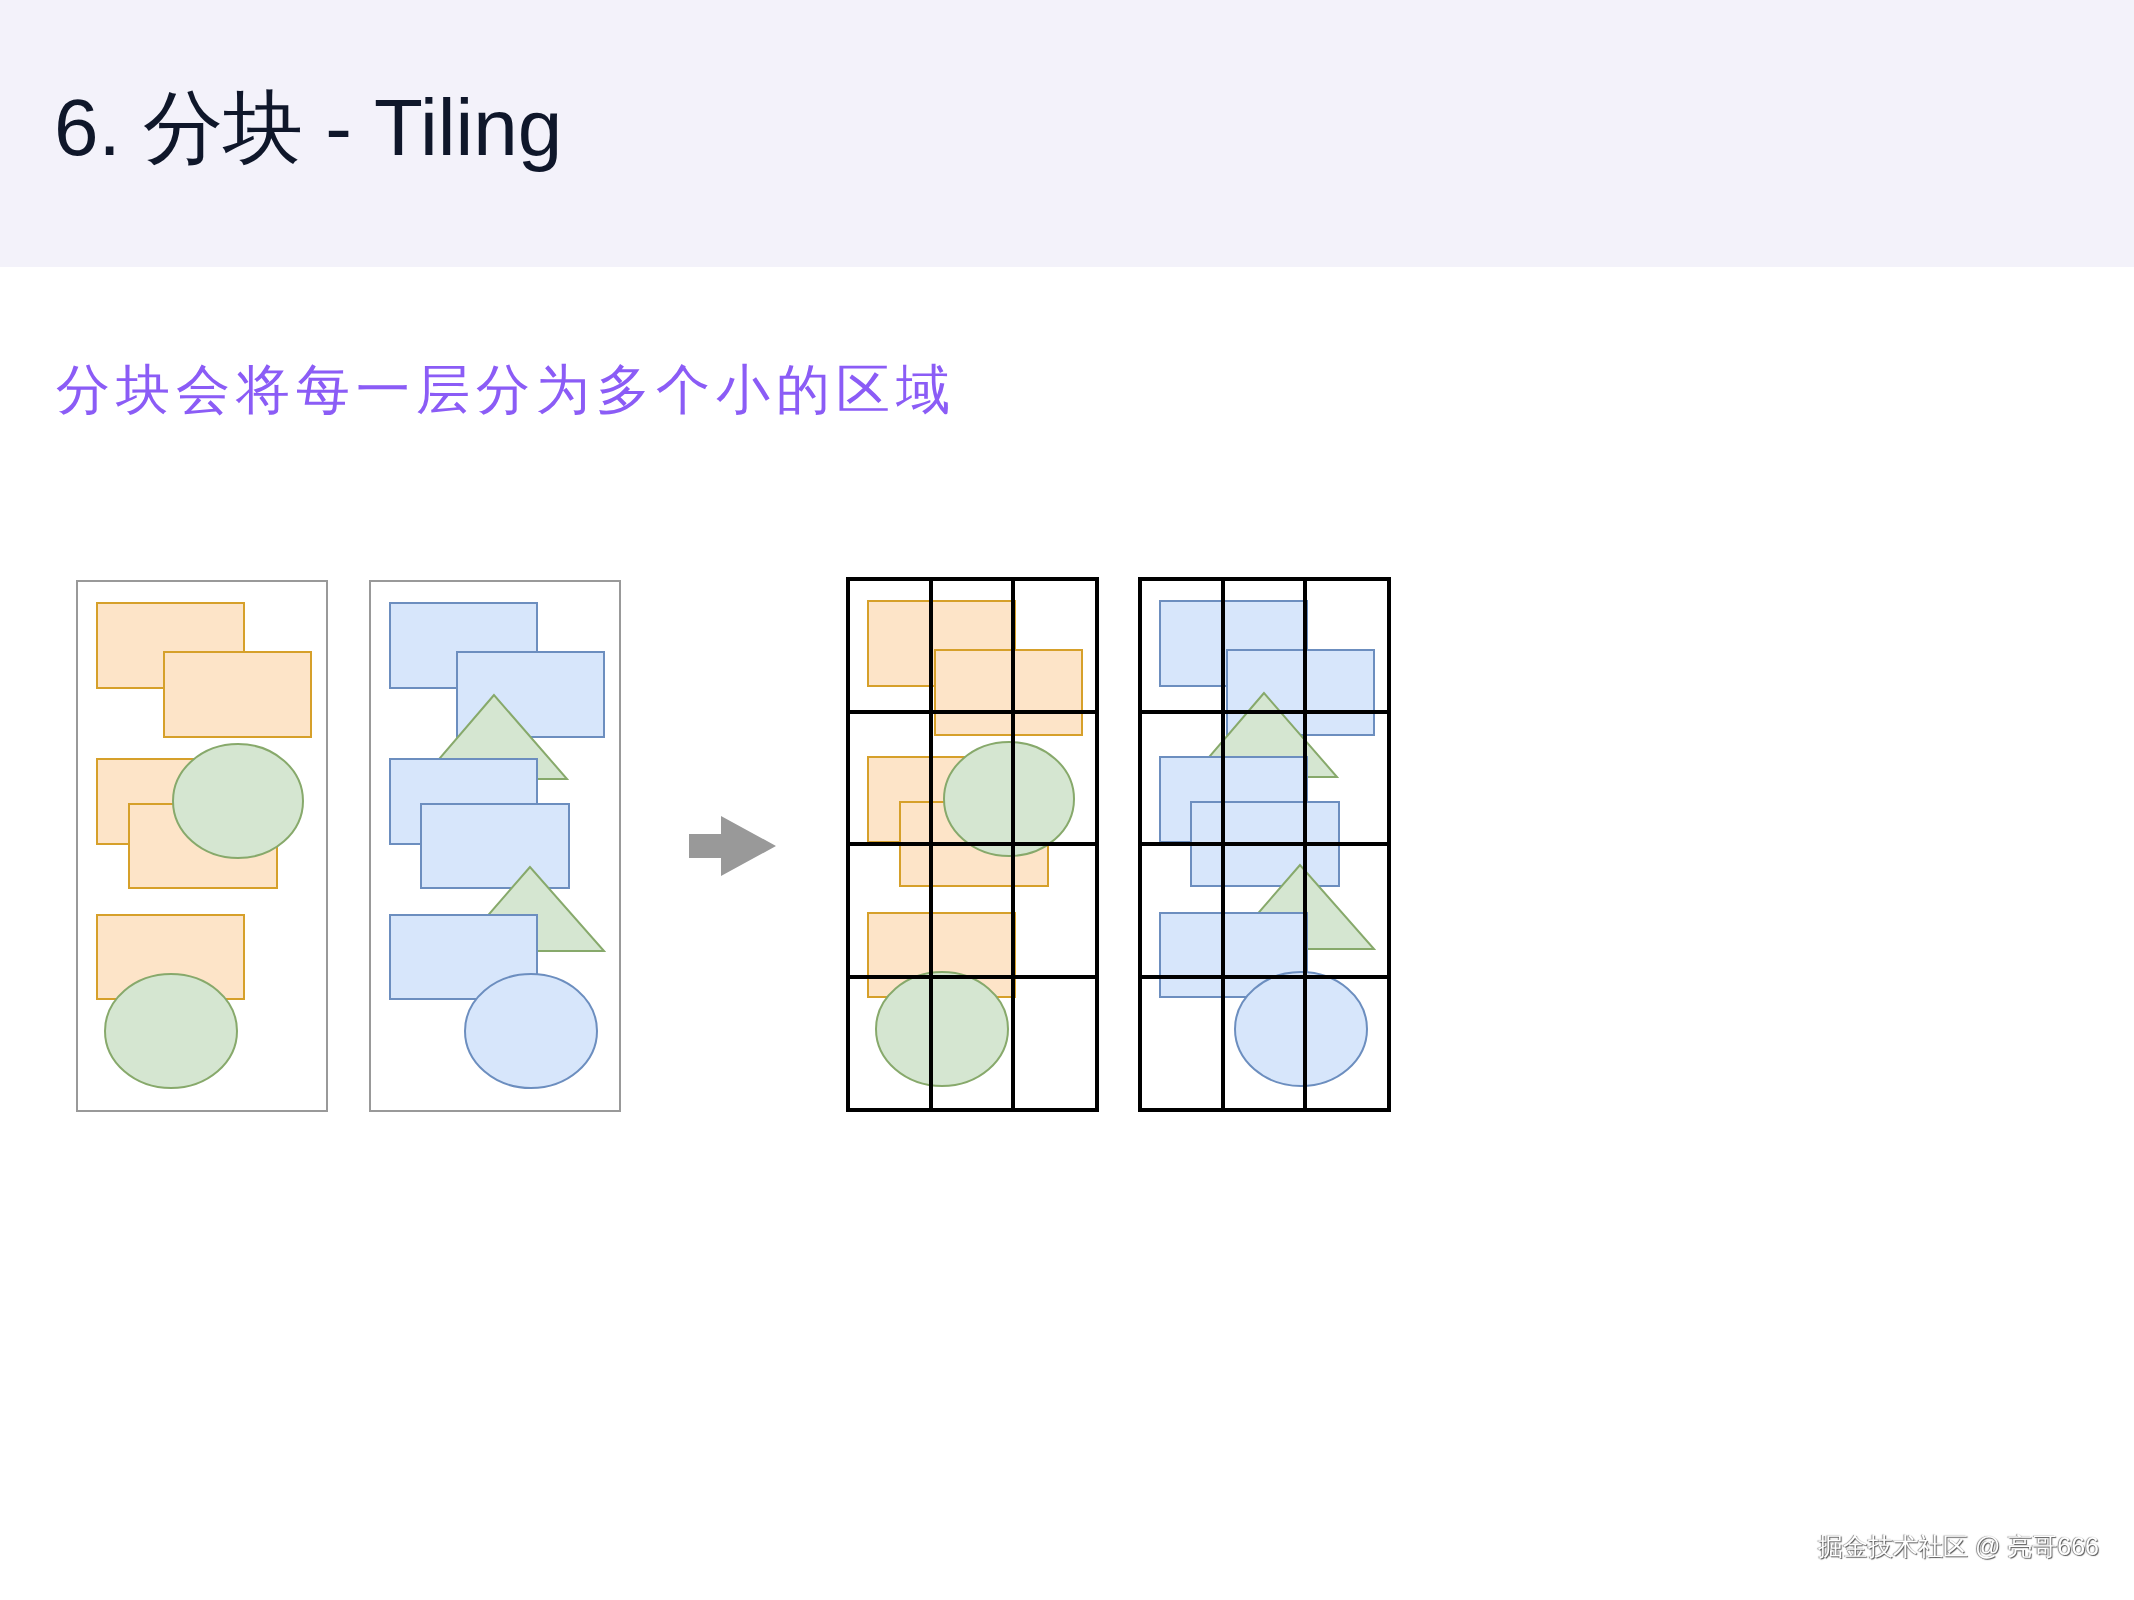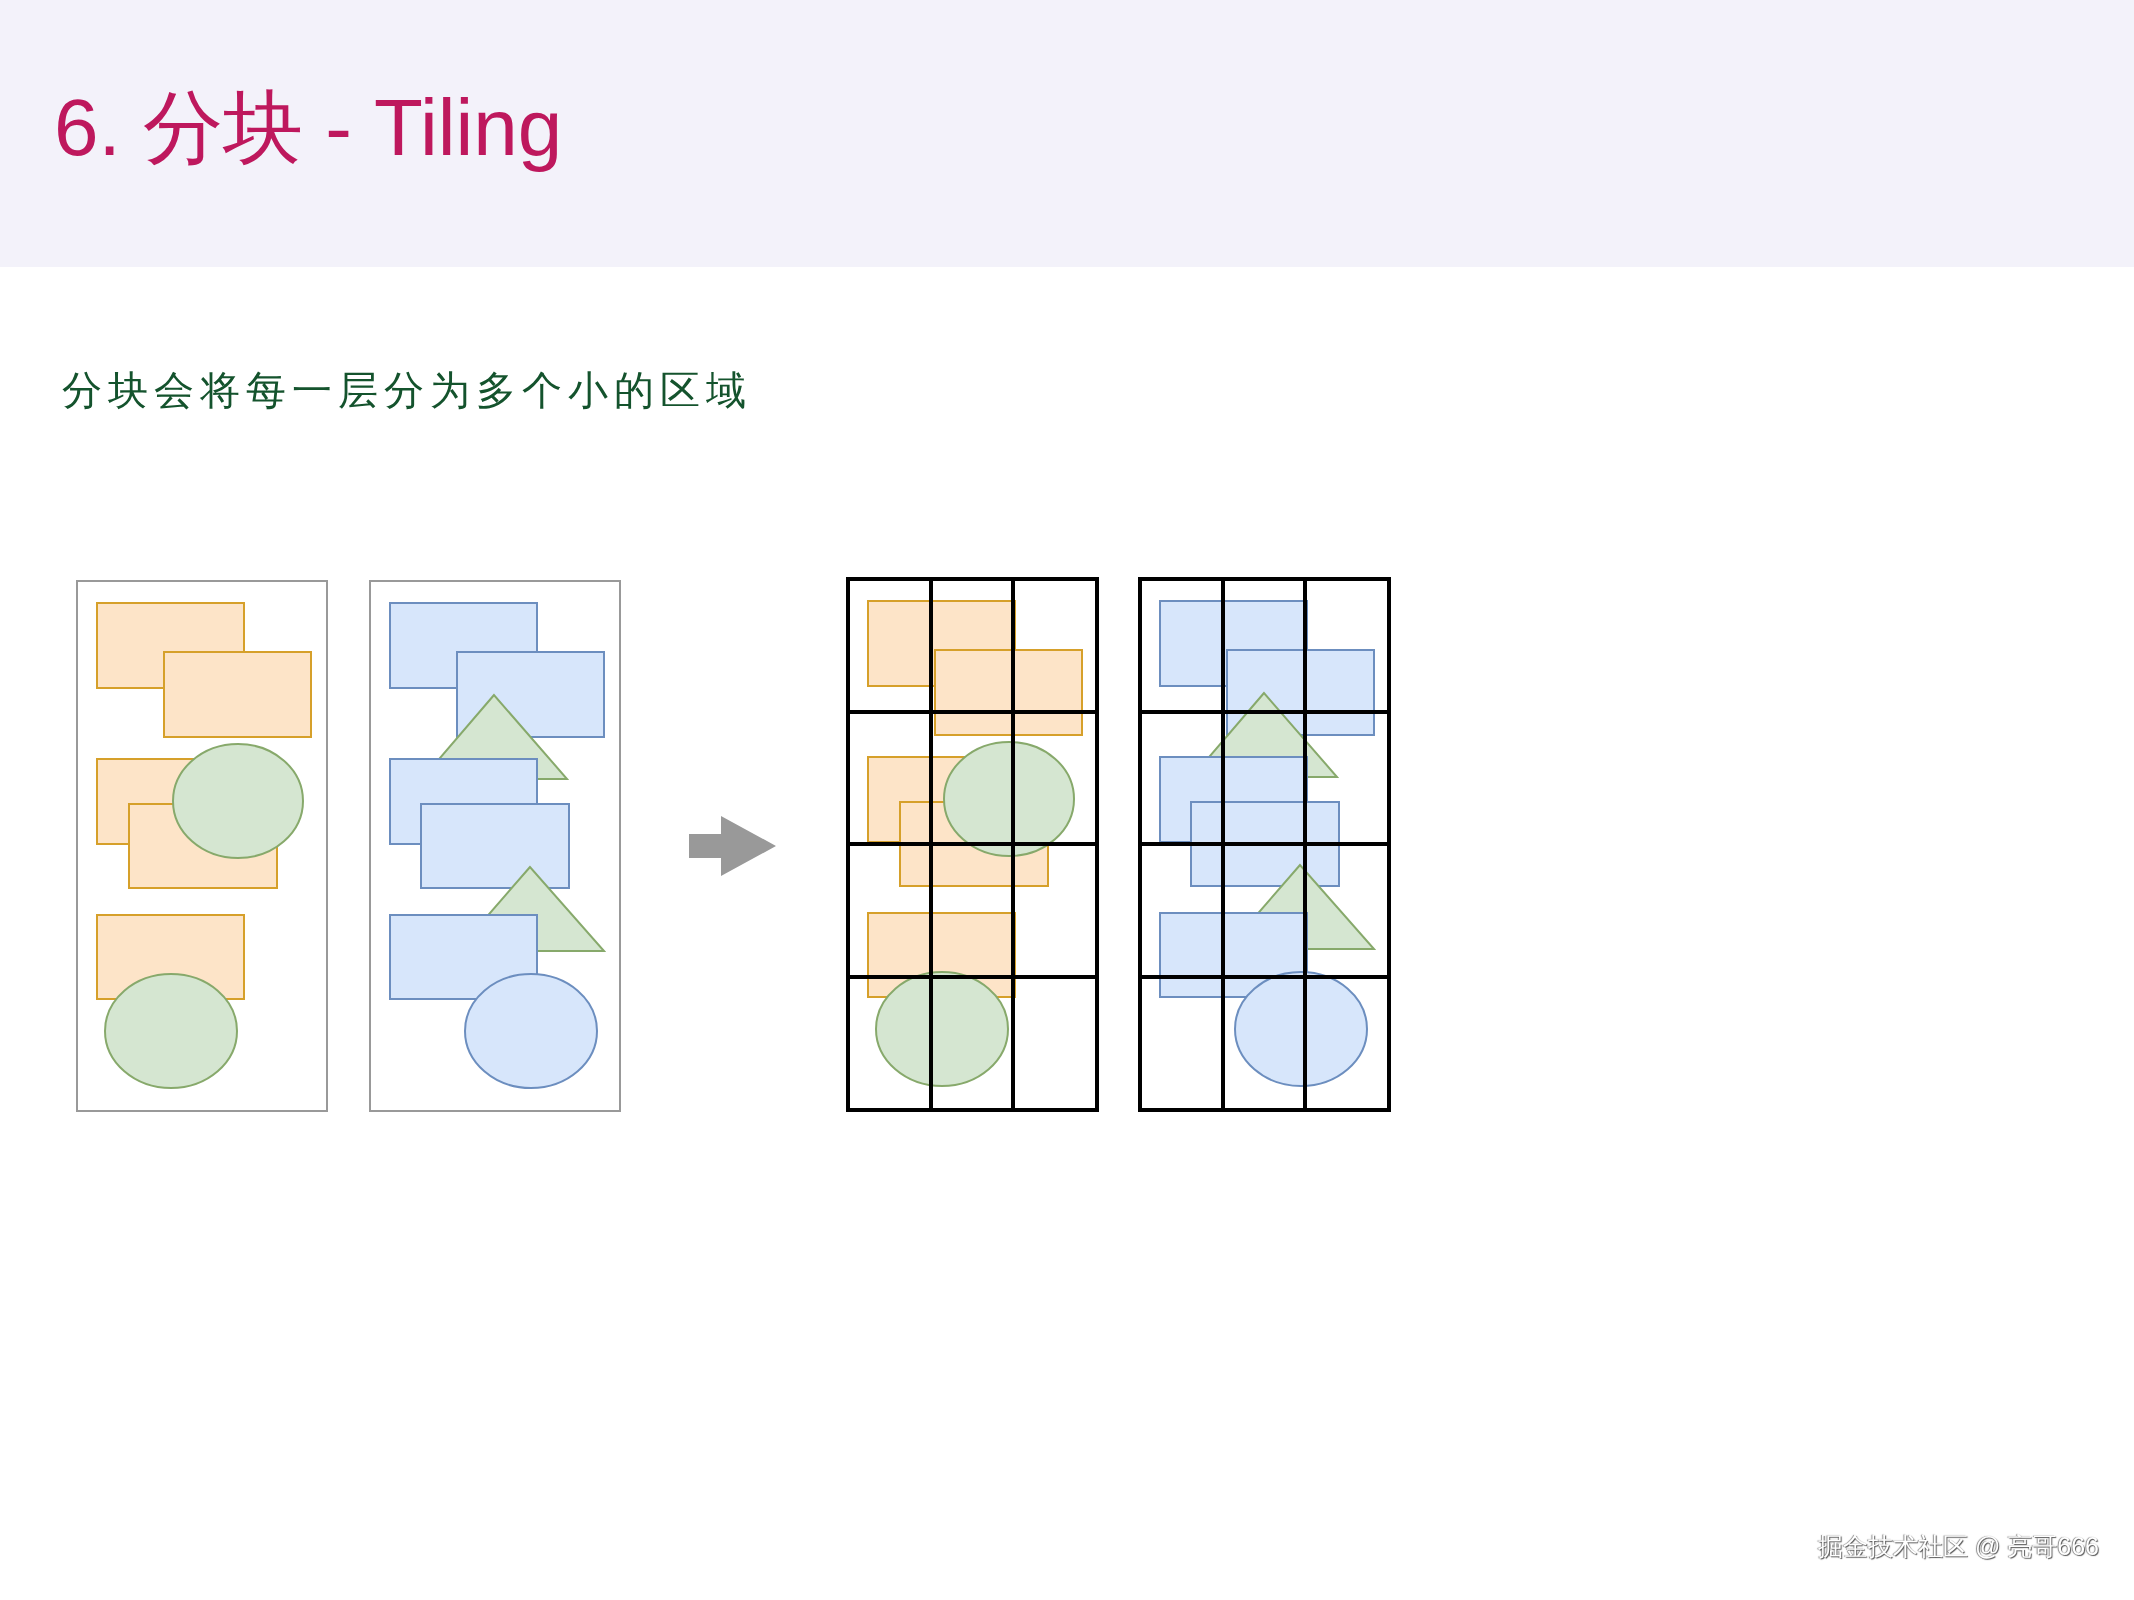--- a/index.html
+++ b/index.html
@@ -7,27 +7,27 @@
     width: 2134px; height: 1600px; position: relative; overflow: hidden;
     background: #ffffff;
     font-family: "DejaVu Sans", "Liberation Sans", sans-serif;
   }
   .header {
     position: absolute; left: 0; top: 0; width: 2134px; height: 267px;
     background: #f3f2fa;
   }
   .title {
     position: absolute; left: 54px; top: 78px;
-    font-size: 80px; line-height: 100px; color: #be185d;
+    font-size: 80px; line-height: 100px; color: #0f172a;
     font-family: "Liberation Sans", "DejaVu Sans", sans-serif;
     white-space: nowrap;
   }
   .subtitle {
-    position: absolute; left: 62px; top: 352px;
-    font-size: 40px; line-height: 76px; color: #14532d;
+    position: absolute; left: 56px; top: 352px;
+    font-size: 54px; line-height: 76px; color: #8b5cf6;
     letter-spacing: 6px; white-space: nowrap;
     font-family: "DejaVu Sans", sans-serif;
   }
   .diagram { position: absolute; left: 0; top: 0; }
   .watermark {
     position: absolute; left: 1818px; top: 1530px;
     font-size: 25px; color: #ffffff; white-space: nowrap;
     text-shadow: 1px 1px 1px #555, -1px 0 1px #888;
     font-family: Liberation Sans, sans-serif;
   }

